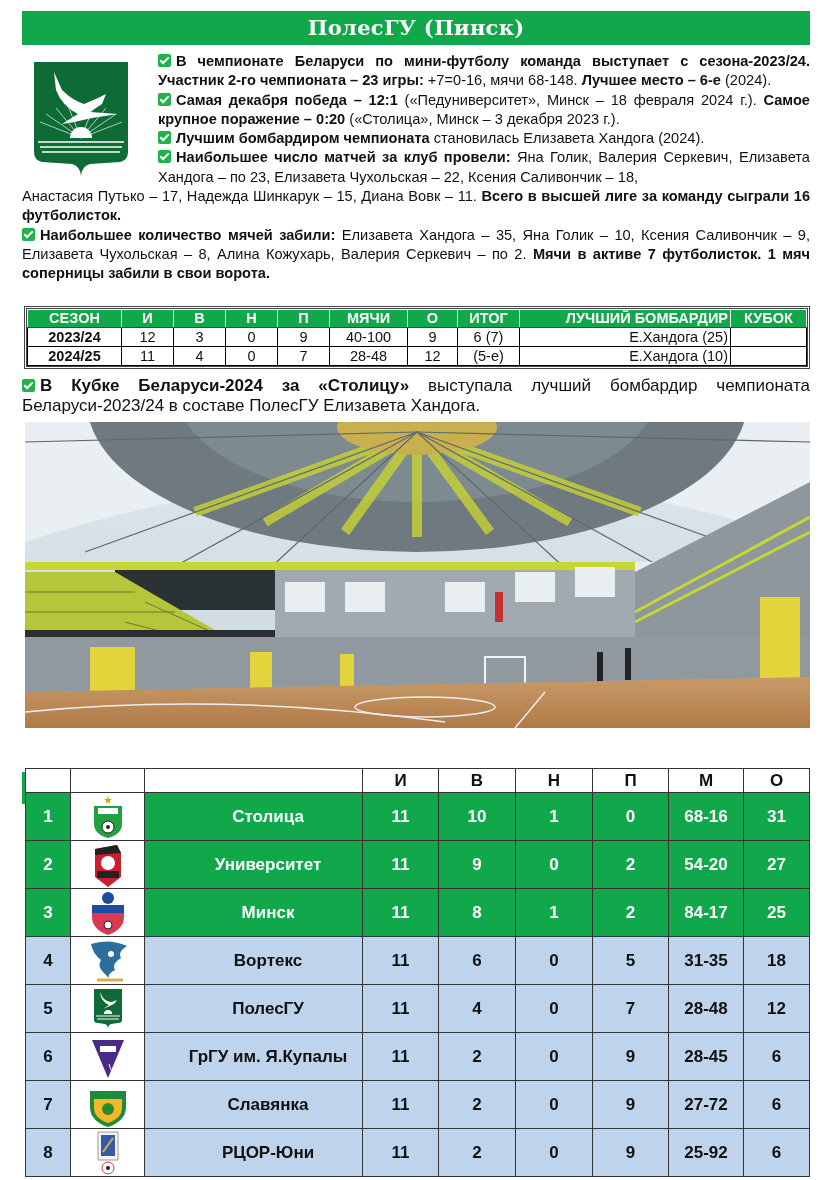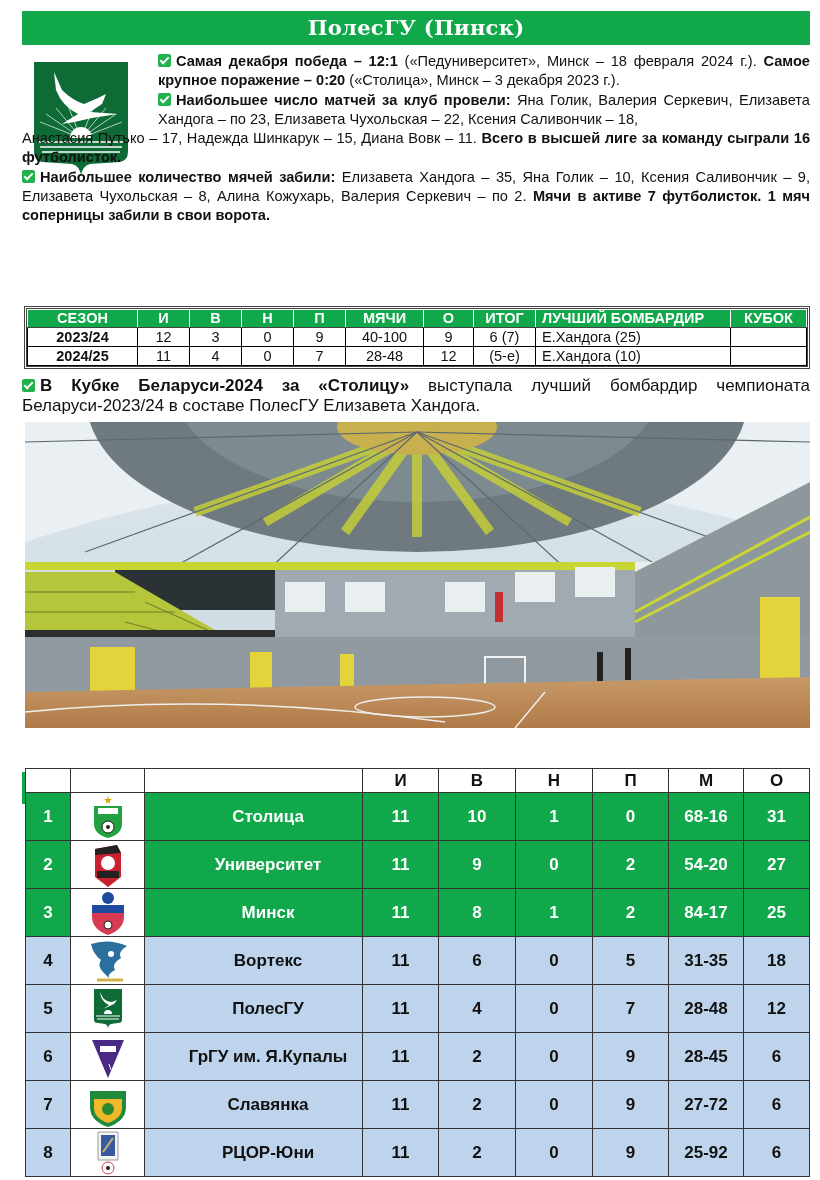--- a/index.html
+++ b/index.html
@@ -40,21 +40,21 @@
       border: 3px double #444;
     }
     table.season { width: 100%; border-collapse: collapse; font-size: 14.5px; }
     table.season th {
       background: #10a84a; color: #fff; font-weight: bold; height: 18px; line-height: 17px;
       border: 1px solid #fff; border-bottom: 1px solid #444; padding: 0 2px;
     }
     table.season td {
       height: 19px; line-height: 18px; border: 1px solid #000000; text-align: center; padding: 0 2px;
     }
-    table.season td.bomb, table.season th.bomb { text-align: left; padding-left: 6px; }
+    table.season td.bomb, table.season th.bomb { text-align: right; padding-left: 6px; }
     table.season td.season-cell { font-weight: bold; }
 
     .cup-text {
       position: absolute; left: 22px; top: 376px; width: 788px;
       font-size: 17px; line-height: 20px; text-align: justify;
     }
 
     .photo {
       position: absolute; left: 25px; top: 422px; width: 785px; height: 306px; overflow: hidden;
     }
@@ -103,40 +103,47 @@
   <g stroke="#fff" stroke-width="1.6">
     <line x1="6" y1="82" x2="92" y2="82"></line>
       <line x1="8" y1="87" x2="90" y2="87"></line>
     <line x1="10" y1="92" x2="88" y2="92"></line>
   </g>
   <path d="M22 12 L30 30 Q40 40 52 44 L66 38 L74 34 L70 44 L58 52 L86 54 L60 58 Q44 62 30 64 L46 54 Q30 46 24 30 Z" fill="#fff"></path>
 </svg>
 
 <div class="text-block">
   <span class="p indent">
+    <span class="cb"></span><span class="b">В чемпионате Беларуси по мини-футболу команда выступает с сезона-2023/24.</span>
+    <span class="b">Участник 2-го чемпионата – 23 игры:</span><span> +7=0-16, мячи 68-148. </span><span class="b">Лучшее место – 6-е</span><span> (2024).</span>
+  </span>
+  <span class="p indent">
     <span class="cb"></span><span class="b">Самая декабря победа – 12:1</span><span> («Педуниверситет», Минск – 18 февраля 2024 г.).</span>
     <span class="b">Самое крупное поражение – 0:20</span><span> («Столица», Минск – 3 декабря 2023 г.).</span>
+  </span>
+  <span class="p indent">
+    <span class="cb"></span><span class="b">Лучшим бомбардиром чемпионата</span><span> становилась Елизавета Хандога (2024).</span>
   </span>
   <span class="p indent">
     <span class="cb"></span><span class="b">Наибольшее число матчей за клуб провели:</span><span> Яна Голик, Валерия Серкевич,</span>
     <span>Елизавета Хандога – по 23, Елизавета Чухольская – 22, Ксения Саливончик – 18,</span>
   </span>
   <span class="p">
     <span>Анастасия Путько – 17, Надежда Шинкарук – 15, Диана Вовк – 11. </span><span class="b">Всего в высшей лиге за команду сыграли 16 футболисток.</span>
   </span>
   <span class="p">
     <span class="cb"></span><span class="b">Наибольшее количество мячей забили:</span><span> Елизавета Хандога – 35, Яна Голик – 10, Ксения Саливончик – 9, Елизавета Чухольская – 8, Алина Кожухарь, Валерия Серкевич – по 2. </span><span class="b">Мячи в активе 7 футболисток. 1 мяч соперницы забили в свои ворота.</span>
   </span>
 </div>
 
 <div class="season-wrap">
   <table class="season">
     <thead>
       <tr>
-        <th style="width:110px">СЕЗОН</th>
+        <th style="width:94px">СЕЗОН</th>
         <th style="width:52px">И</th>
         <th style="width:52px">В</th>
         <th style="width:52px">Н</th>
         <th style="width:52px">П</th>
         <th style="width:78px">МЯЧИ</th>
         <th style="width:50px">О</th>
         <th style="width:62px">ИТОГ</th>
         <th class="bomb">ЛУЧШИЙ БОМБАРДИР</th>
         <th style="width:76px">КУБОК</th>
       </tr>

